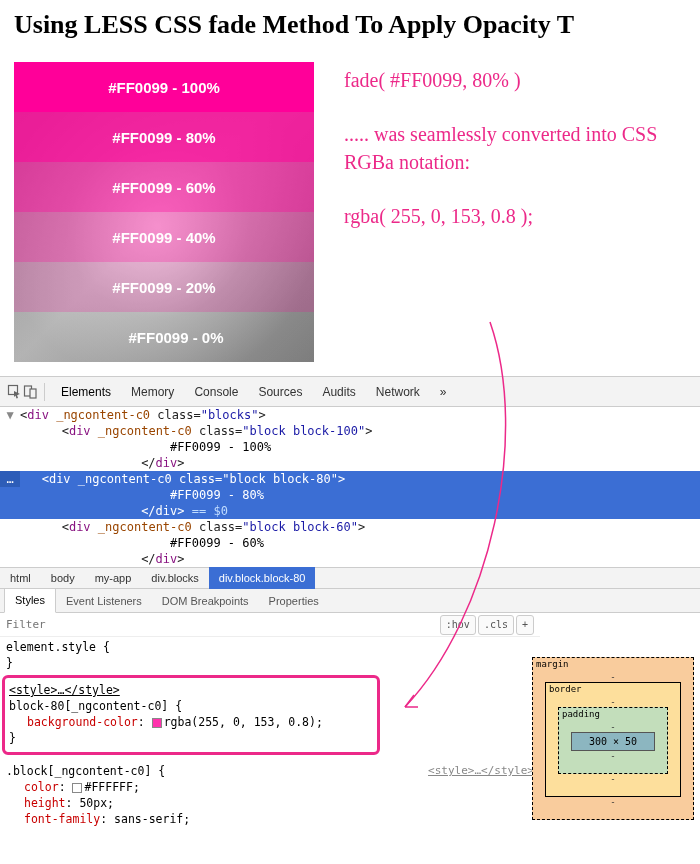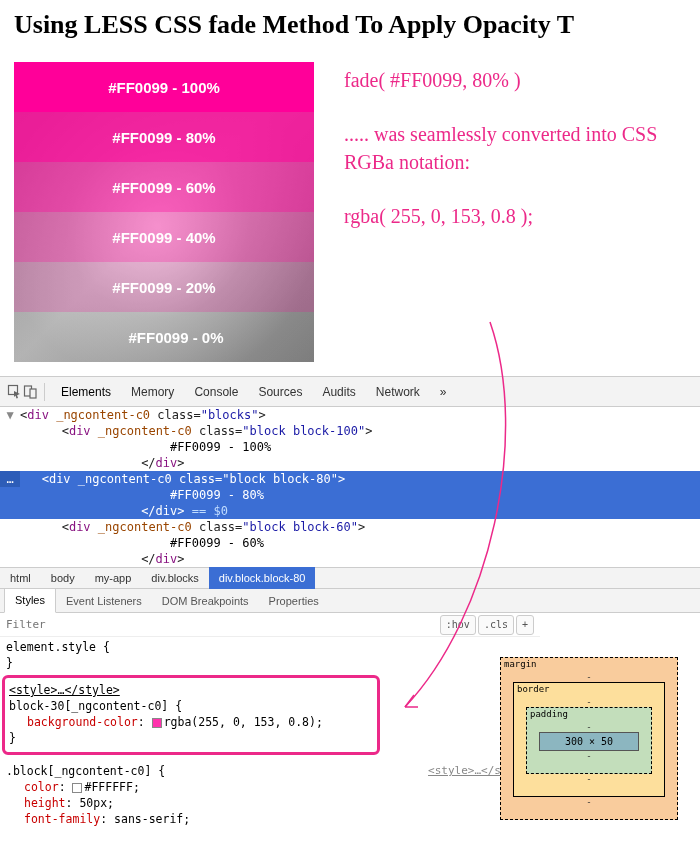--- a/index.html
+++ b/index.html
@@ -65,21 +65,21 @@
   .rule { padding: 2px 6px; position: relative; }
   .rule .src { position: absolute; right: 6px; top: 2px; color: #888; font-size: 11px; }
   .rule .src u { text-decoration: underline; }
   .sel-txt { color: #000; }
   .prop { padding-left: 18px; }
   .pk { color: #c80000; }
   .pv { color: #000; }
   .sw { display: inline-block; width: 10px; height: 10px; border: 1px solid #888; vertical-align: middle; margin-right: 2px; }
   .highlight-box { border: 3px solid #EC2989; border-radius: 6px; padding: 4px 4px 6px; margin: 2px 160px 6px 2px; }
 
-  .boxmodel { position: absolute; right: 22px; top: 44px; width: 178px; font-family: Menlo, monospace; font-size: 9px; }
+  .boxmodel { position: absolute; right: 6px; top: 44px; width: 162px; font-family: Menlo, monospace; font-size: 9px; }
   .bm { border: 1px dashed #000; padding: 14px 12px 12px; position: relative; text-align: center; }
   .bm > .lbl { position: absolute; top: 1px; left: 3px; font-size: 9px; }
   .bm-margin { background: #f9cc9d; }
   .bm-border { background: #fddf9c; border-style: solid; }
   .bm-padding { background: #c3debb; border-style: dashed; }
   .bm-content { background: #8cb6c0; border: 1px solid #555; padding: 3px 0; font-size: 10px; }
   .bm .dash { color: #333; }
 
   svg.arrow { position: absolute; pointer-events: none; }
 </style>
@@ -168,21 +168,21 @@
         </div>
       </div>
 
       <div class="rule">
         <div class="sel-txt">element.style {</div>
         <div class="sel-txt">}</div>
       </div>
 
       <div class="highlight-box">
         <span class="src" style="right:-154px"><u>&lt;style&gt;…&lt;/style&gt;</u></span>
-        <div class="sel-txt">block-30[_ngcontent-c0] {</div>
+        <div class="sel-txt">block-80[_ngcontent-c0] {</div>
         <div class="prop"><span class="pk">background-color</span>: <span class="sw" style="background:rgba(255,0,153,0.8)"></span><span class="pv">rgba(255, 0, 153, 0.8)</span>;</div>
         <div class="sel-txt">}</div>
       </div>
 
       <div class="rule">
         <span class="src"><u>&lt;style&gt;…&lt;/style&gt;</u></span>
         <div class="sel-txt">.block[_ngcontent-c0] {</div>
         <div class="prop"><span class="pk">color</span>: <span class="sw" style="background:#FFFFFF"></span><span class="pv">#FFFFFF</span>;</div>
         <div class="prop"><span class="pk">height</span>: <span class="pv">50px</span>;</div>
         <div class="prop"><span class="pk">font-family</span>: <span class="pv">sans-serif</span>;</div>

